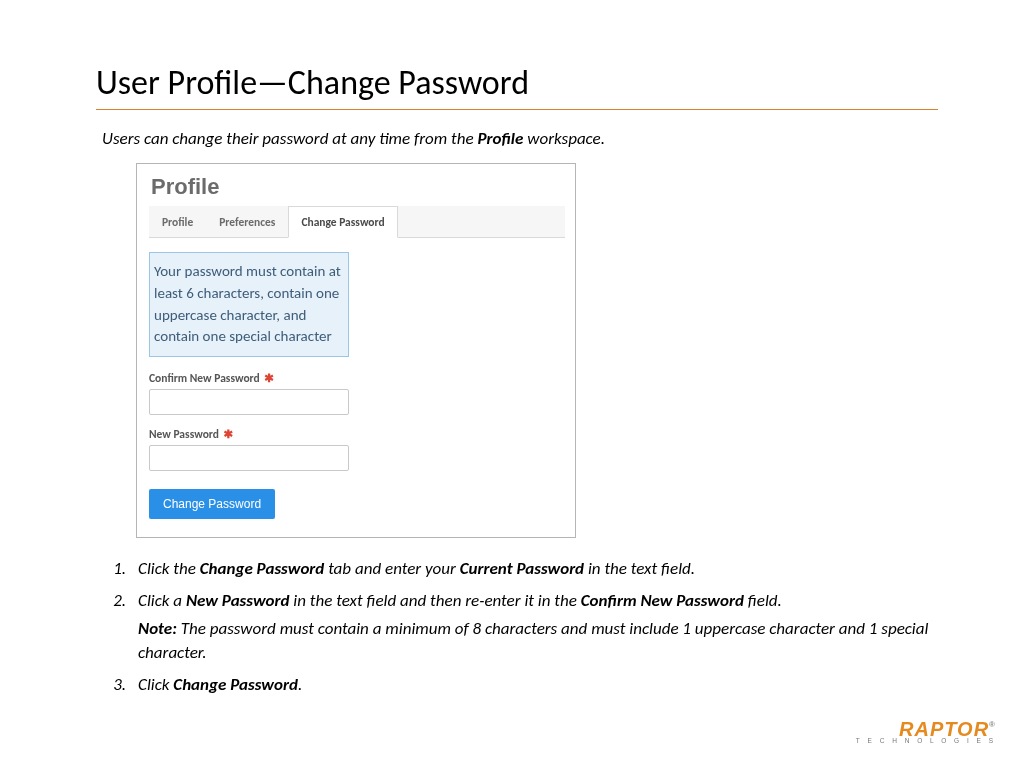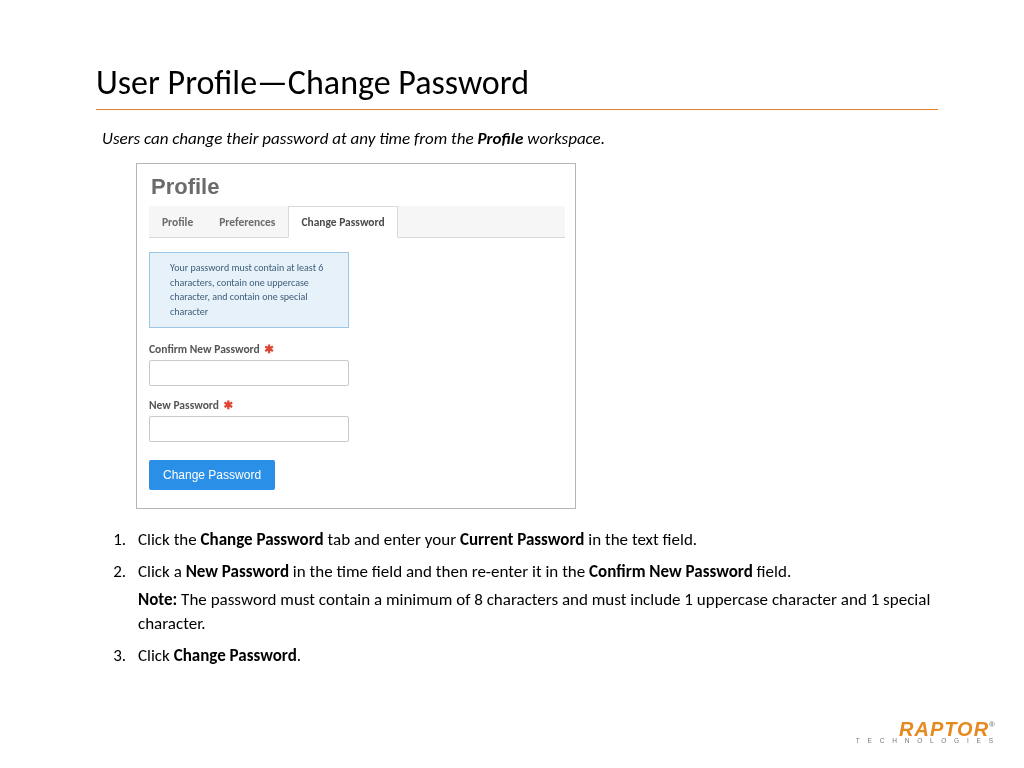--- a/index.html
+++ b/index.html
@@ -11,32 +11,32 @@
   .bold { font-weight: 700; }
   .panel {
     width: 440px; border:1px solid #b5b5b5; background:#fff;
     margin: 0 0 18px 40px; padding: 8px 10px 18px 12px;
   }
   .panel-title { font-family: Arial, sans-serif; font-size: 22px; font-weight:700; color:#6b6b6b; margin: 2px 0 6px 2px; }
   .tabs { display:flex; border-bottom:1px solid #d9d9d9; background:#f6f6f6; }
   .tab { font-size: 11.5px; font-weight:700; color:#6b6b6b; padding:8px 12px; cursor:pointer; border:1px solid transparent; border-bottom:none; }
   .tab.active { background:#fff; color:#4a4a4a; border-color:#d9d9d9; border-bottom:1px solid #fff; margin-bottom:-1px; }
   .hint {
-    margin:14px 0 14px 0; width:200px; padding:8px 20px; font-size:10px; line-height:1.45;
+    margin:14px 0 14px 0; width:200px; padding:8px 4px; font-size:15px; line-height:1.45;
     color:#3d5d7a; background:#e7f1f9; border:1px solid #9dc5e6;
   }
   .field { margin: 6px 0 12px 0; }
   .field-label { font-size:11.5px; font-weight:700; color:#555; display:block; margin-bottom:4px; }
   .req { color:#d43; font-weight:700; margin-left:2px; }
   .field input { width:200px; height:26px; border:1px solid #c9c9c9; border-radius:2px; padding:2px 6px; font-size:12px; }
   .btn {
     display:inline-block; background:#2a8fe6; color:#fff; font-size:12px; font-weight:400;
     padding:8px 14px; border:none; border-radius:2px; cursor:pointer; margin-top:6px;
   }
-  ol.steps { margin: 8px 0 0 12px; padding-left: 22px; font-size: 17px; line-height:1.55; }
+  ol.steps { margin: 8px 0 0 12px; padding-left: 22px; font-size: 17px; line-height:1.55;font-style:italic; }
   ol.steps li { margin-bottom: 6px; padding-left: 8px; }
   .note-block { margin: 2px 0 6px 42px; font-size:17px; line-height:1.45; }
   .footer-logo {
     position:absolute; right: 28px; bottom: 20px;
     font-family: Arial Black, Arial, sans-serif; text-align:right;
   }
   .footer-logo .brand { font-size:20px; font-weight:900; color:#e58a1f; letter-spacing:1px; line-height:0.75; font-style:italic; }
   .footer-logo .brand sup { font-size:8px; color:#888; font-style:normal; vertical-align:top; }
   .footer-logo .sub { font-size:6.5px; color:#777; letter-spacing:3px; }
 </style>
@@ -78,21 +78,21 @@
     </div>
 
     <button class="btn">Change Password</button>
   </div>
 
   <ol class="steps">
     <li>
       <span>Click the </span><span class="bold">Change Password</span><span> tab and enter your </span><span class="bold">Current Password</span><span> in the text field.</span>
     </li>
     <li>
-      <span>Click a </span><span class="bold">New Password</span><span> in the time field and then re-enter it in the </span><span class="bold">Confirm New Password</span><span> field.</span>
+      <span>Click a </span><span class="bold">New Password</span><span> in the text field and then re-enter it in the </span><span class="bold">Confirm New Password</span><span> field.</span>
       <div class="note-block" style="margin-left:0;">
         <span class="bold">Note:</span><span> The password must contain a minimum of 8 characters and must include 1 uppercase character and 1 special character.</span>
       </div>
     </li>
     <li>
       <span>Click </span><span class="bold">Change Password</span><span>.</span>
     </li>
   </ol>
 
   <div class="footer-logo">

